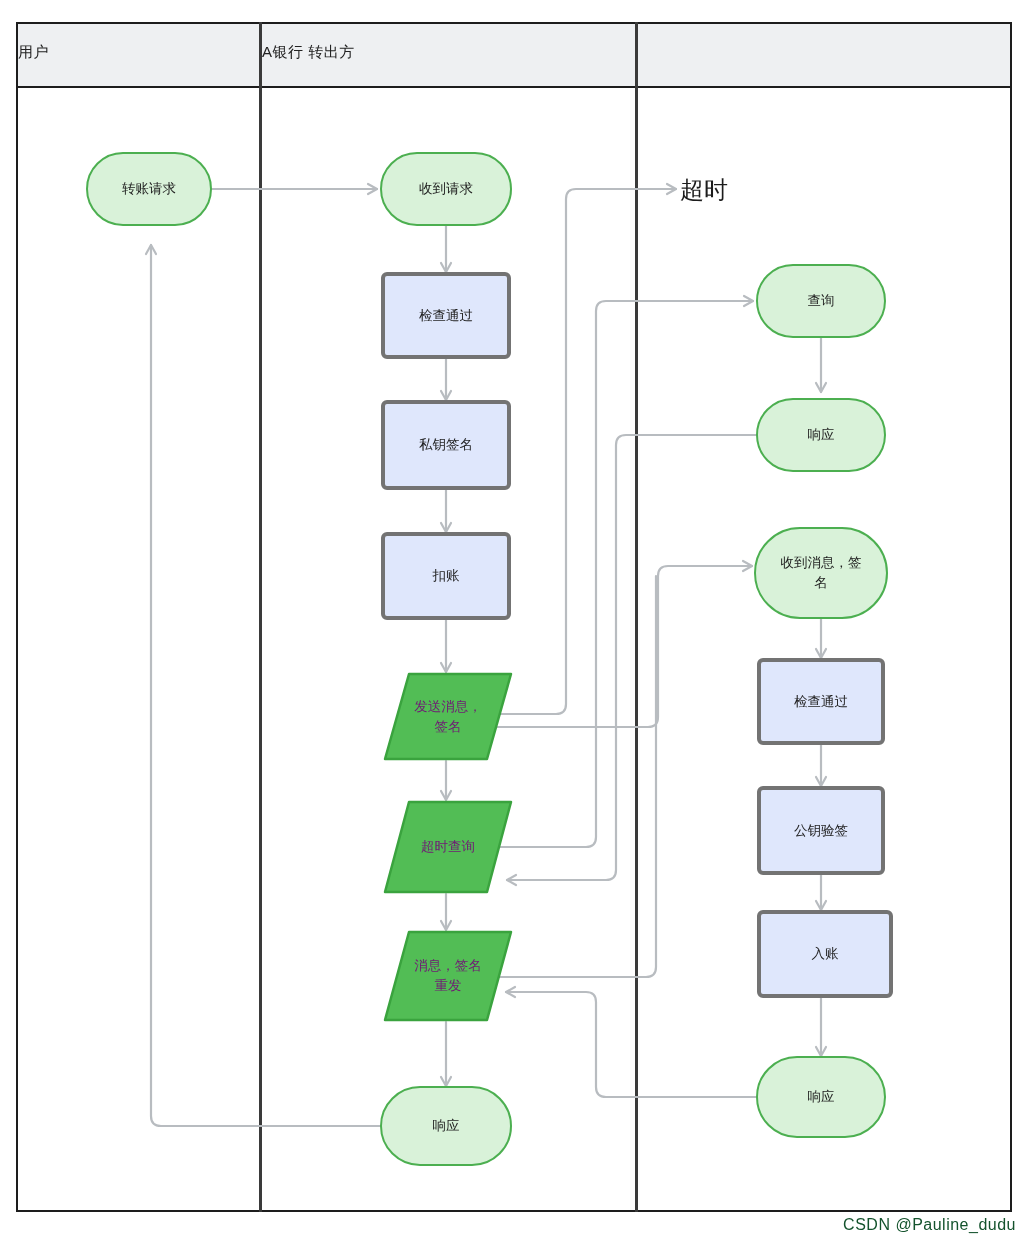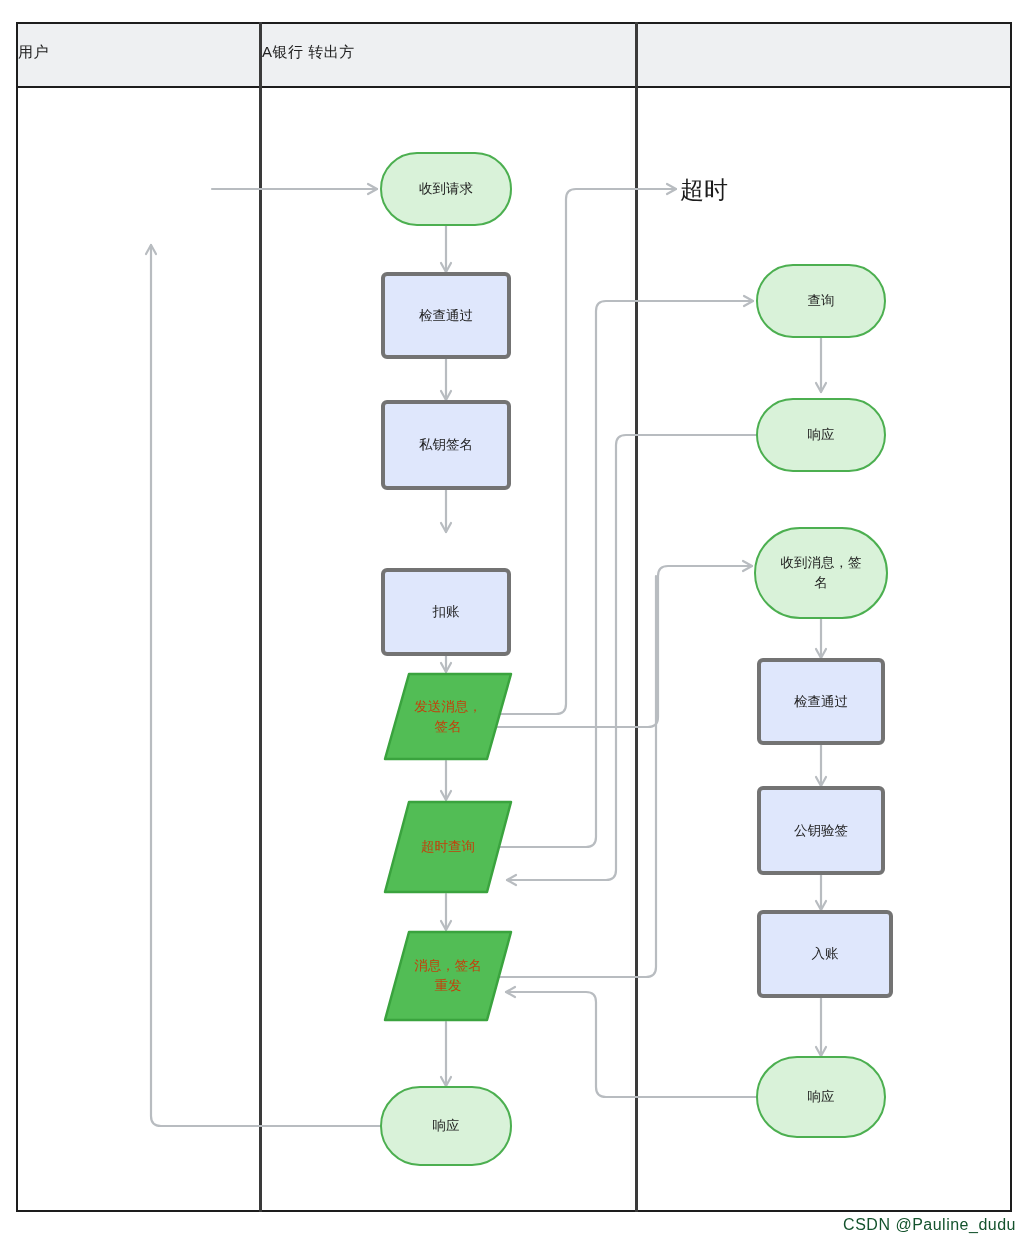--- a/index.html
+++ b/index.html
@@ -86,21 +86,21 @@
   .para-label {
     position: absolute;
     left: 0; top: 0;
     width: 100%; height: 100%;
     display: flex;
     align-items: center;
     justify-content: center;
     text-align: center;
     font-size: 13.5px;
     line-height: 1.45;
-    color: #c2410c;
+    color: #701a75;
   }
 
   
   #edges {
     position: absolute;
     left: 0; top: 0;
     width: 1030px;
     height: 1240px;
     pointer-events: none;
   }
@@ -196,34 +196,37 @@
     <path class="edge" d="M757,1097 L606,1097 Q596,1097 596,1087 L596,1002 Q596,992 586,992 L506,992"></path>
     <path class="arrowhead" d="M515,987 L506,992 L515,997"></path>
 
     <path class="edge" d="M446,1022 L446,1086"></path>
     <path class="arrowhead" d="M441,1077 L446,1086 L451,1077"></path>
 
     <path class="edge" d="M381,1126 L161,1126 Q151,1126 151,1116 L151,245"></path>
     <path class="arrowhead" d="M146,254 L151,245 L156,254"></path>
   </svg>
 
+  <div class="node stadium" style="left:86px;  top:152px; width:126px; height:74px;">
+    <span>转账请求</span>
+  </div>
 
   <div class="node stadium" style="left:380px; top:152px; width:132px; height:74px;">
     <span>收到请求</span>
   </div>
 
   <div class="node process" style="left:381px; top:272px; width:130px; height:87px;">
     <span>检查通过</span>
   </div>
 
   <div class="node process" style="left:381px; top:400px; width:130px; height:90px;">
     <span>私钥签名</span>
   </div>
 
-  <div class="node process" style="left:381px; top:532px; width:130px; height:88px;margin-top:36px;">
+  <div class="node process" style="left:381px; top:532px; width:130px; height:88px;">
     <span>扣账</span>
   </div>
 
   <div class="para-wrap" style="left:383px; top:672px; width:130px; height:89px;">
     <svg width="130" height="89" viewBox="0 0 130 89">
       <polygon points="26,2 128,2 104,87 2,87" fill="#52bd55" stroke="#3aa33e" stroke-width="2.5" stroke-linejoin="round"></polygon>
     </svg>
     <div class="para-label">
       <span style="white-space:pre-line;">发送消息，
 签名</span>

